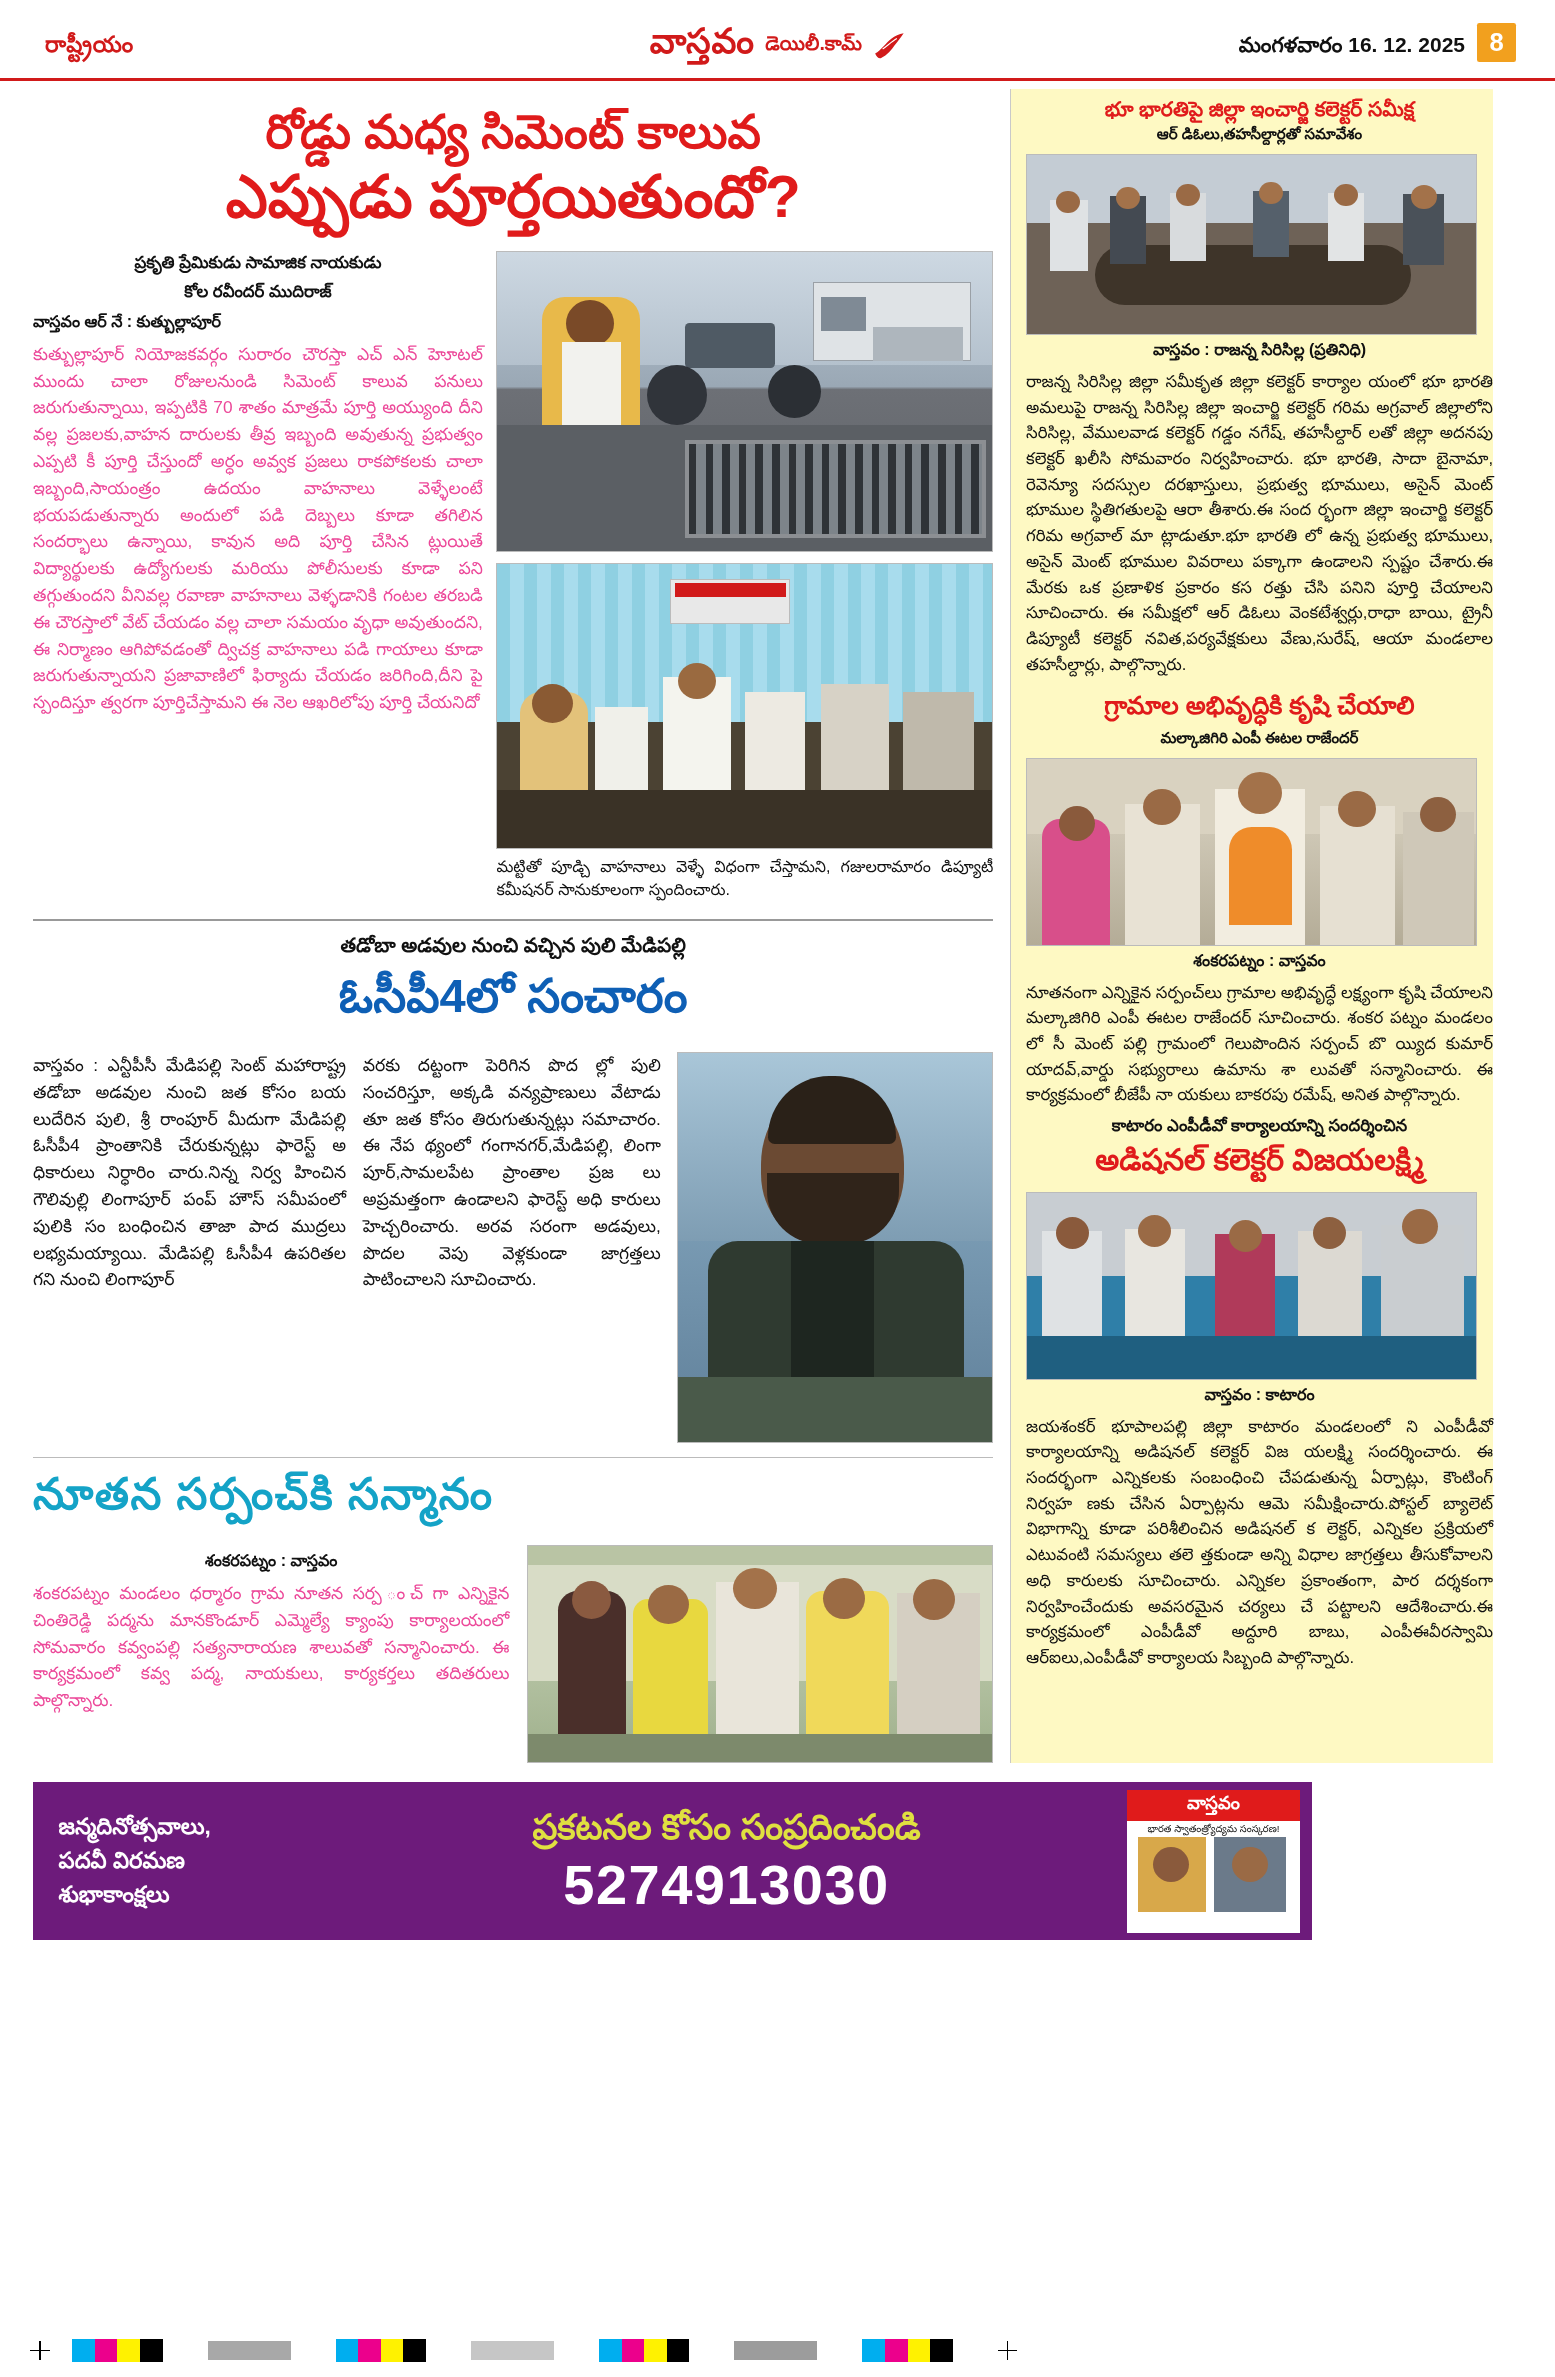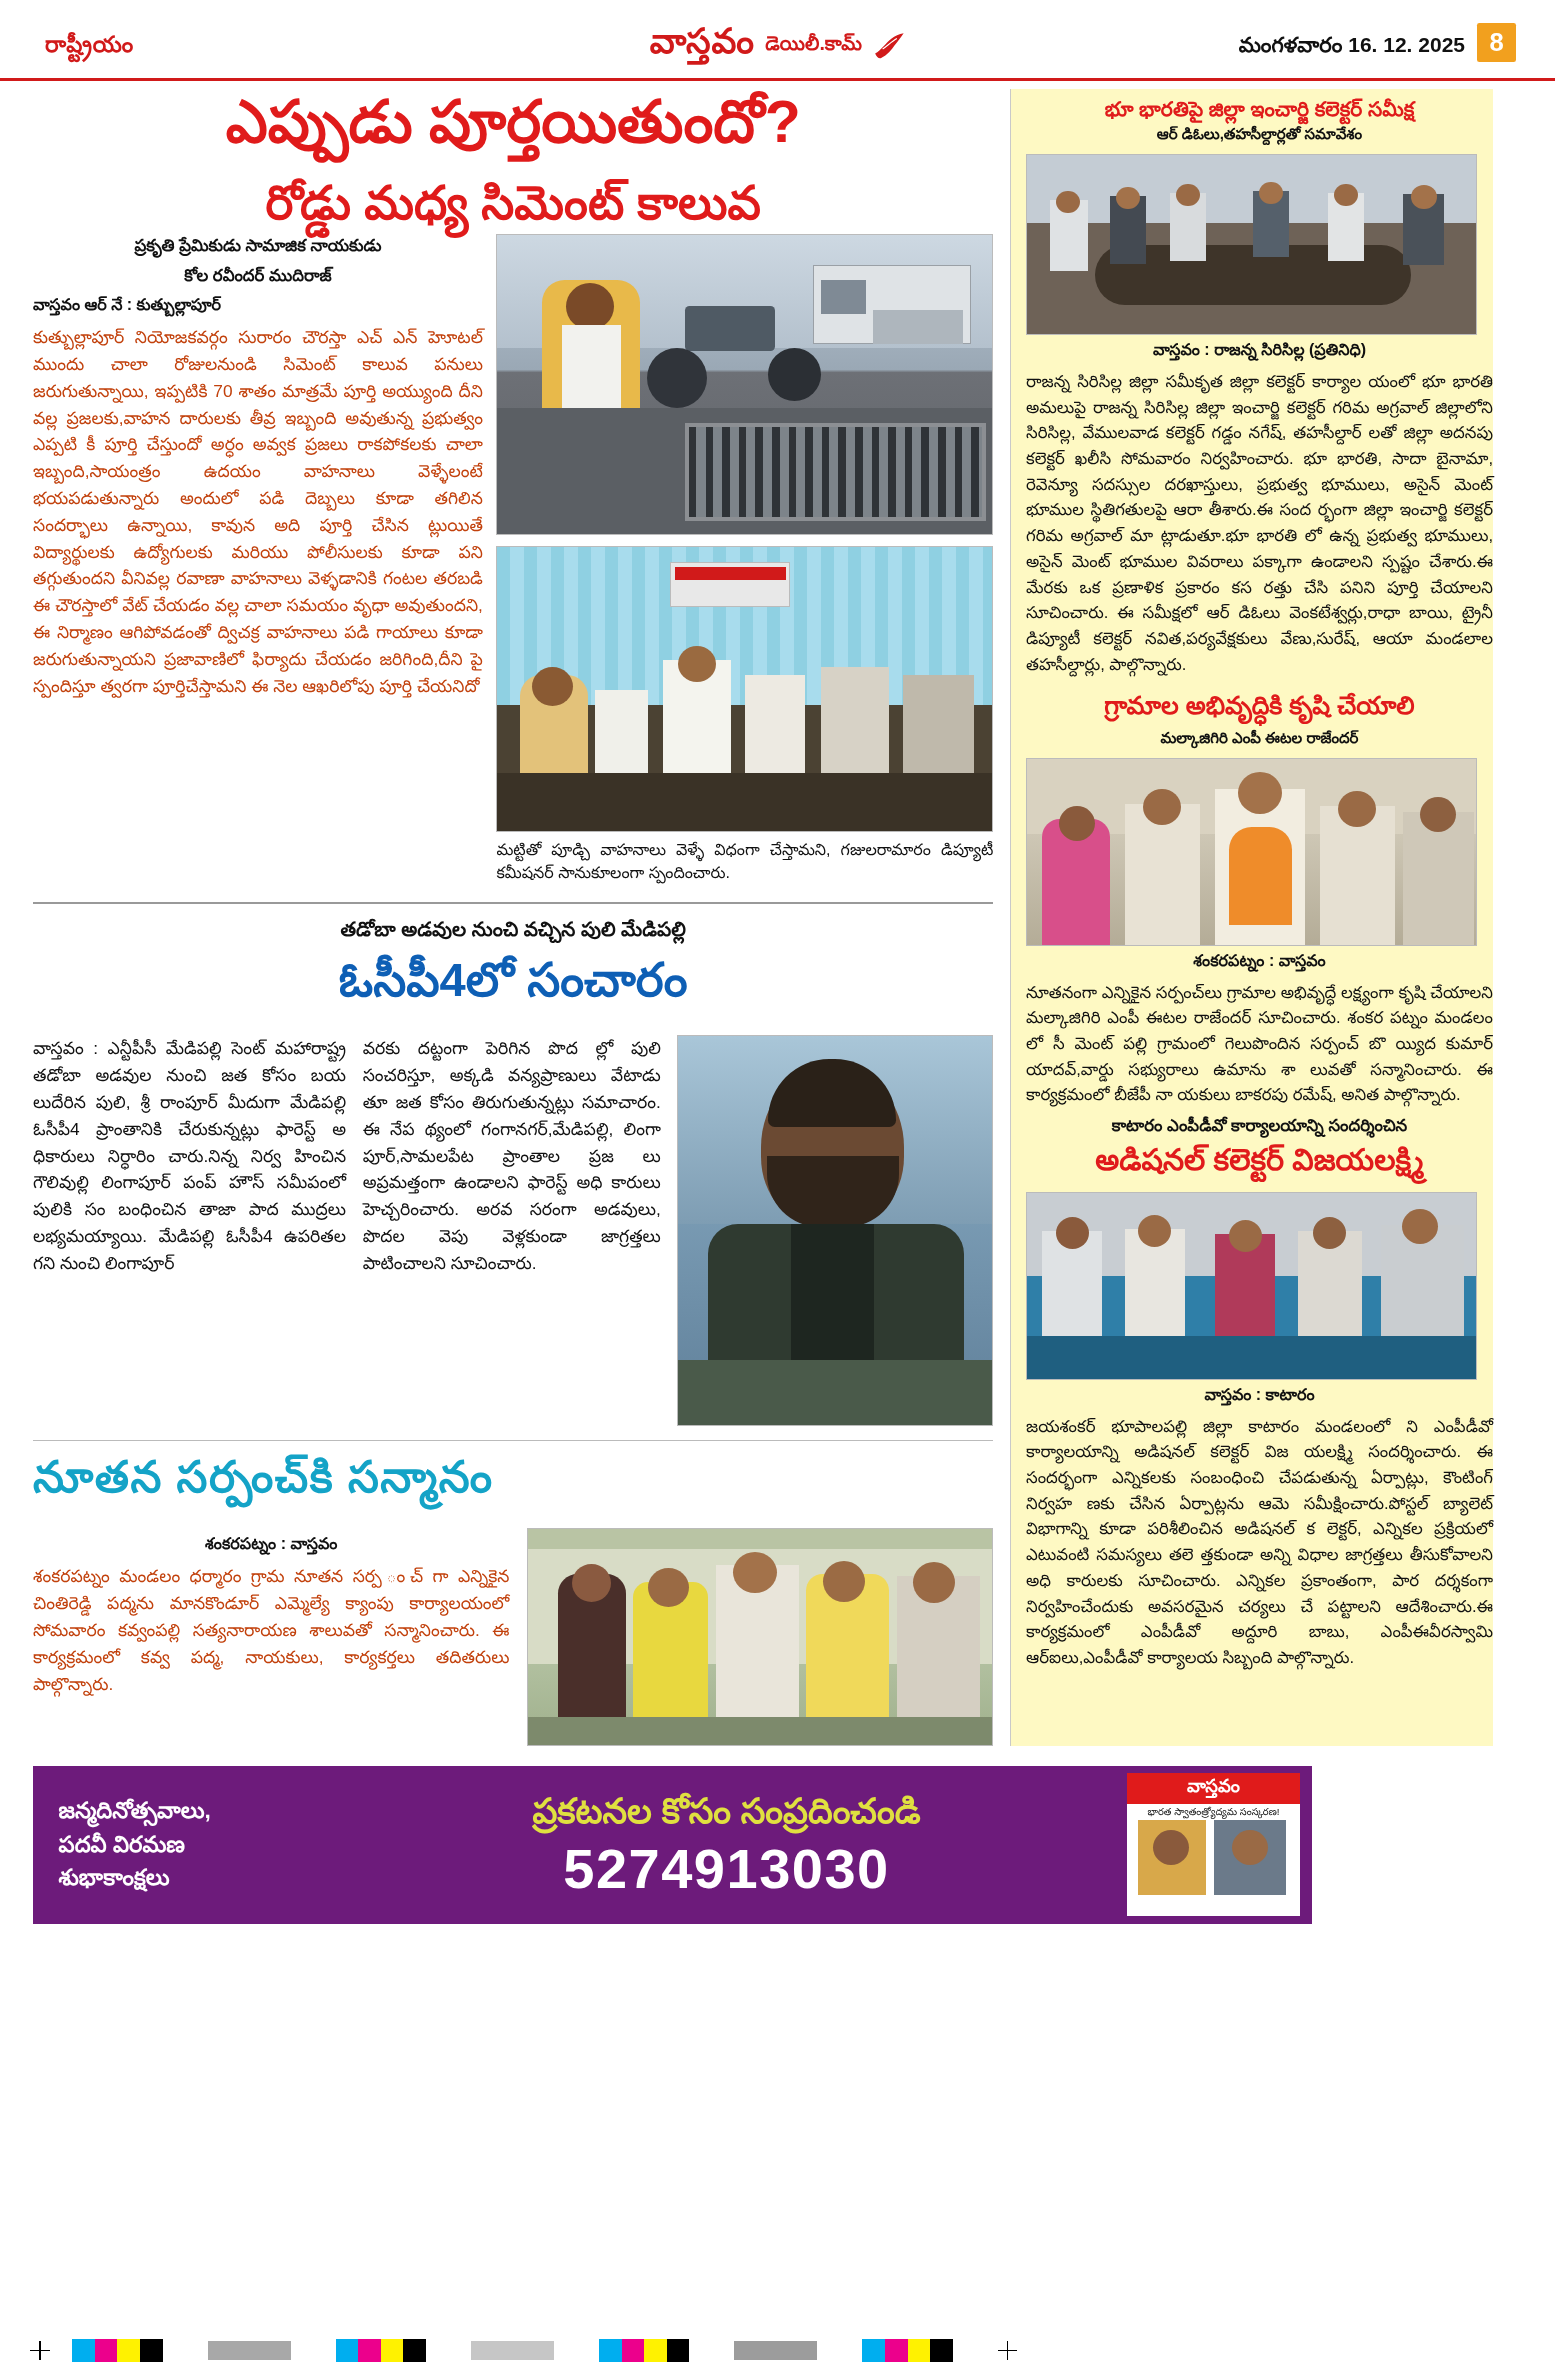--- a/index.html
+++ b/index.html
@@ -119,21 +119,21 @@
   .dateline {
     font-size: 16px;
     font-weight: bold;
     margin: 7.5px 0 6px 0;
     color:#111;
   }
   .body-text {
     font-size: 17.3px;
     line-height: 1.55;
     text-align: justify;
-    color: #c2410c;
+    color: #ec4899;
   }
 
   .story1 { display:flex; gap:13.5px; }
   .story1-text { width: 451px; }
   .story1-media { width: 497px; }
   .photo {
     background: #d7d7d7;
     position: relative;
     overflow: hidden;
     border: 0.8px solid #bbb;
@@ -344,22 +344,22 @@
       </span>
     </div>
     <div class="mast-right">మంగళవారం 16. 12. 2025</div>
     <div class="page-num">8</div>
   </div>
 
   <div class="content">
 
     <div class="col-left">
 
+      <h1 class="headline-red h1a">రోడ్డు మధ్య సిమెంట్ కాలువ</h1>
       <h1 class="headline-red h1b">ఎప్పుడు పూర్తయితుందో?</h1>
-      <h1 class="headline-red h1a">రోడ్డు మధ్య సిమెంట్ కాలువ</h1>
 
       <div class="story1">
         <div class="story1-text">
           <div class="byline-center">ప్రకృతి ప్రేమికుడు సామాజిక నాయకుడు</div>
           <div class="byline-center">కోల రవీందర్ ముదిరాజ్</div>
           <div class="dateline">వాస్తవం ఆర్ నే : కుత్బుల్లాపూర్</div>
           <div class="body-text">కుత్బుల్లాపూర్ నియోజకవర్గం సురారం చౌరస్తా ఎచ్ ఎన్ హెూటల్ ముందు చాలా రోజులనుండి సిమెంట్ కాలువ పనులు జరుగుతున్నాయి, ఇప్పటికి 70 శాతం మాత్రమే పూర్తి అయ్యుంది దీని వల్ల ప్రజలకు,వాహన దారులకు తీవ్ర ఇబ్బంది అవుతున్న ప్రభుత్వం ఎప్పటి కీ పూర్తి చేస్తుందో అర్ధం అవ్వక ప్రజలు రాకపోకలకు చాలా ఇబ్బంది,సాయంత్రం ఉదయం వాహనాలు వెళ్ళేలంటే భయపడుతున్నారు అందులో పడి దెబ్బలు కూడా తగిలిన సందర్భాలు ఉన్నాయి, కావున అది పూర్తి చేసిన ట్లుయితే విద్యార్థులకు ఉద్యోగులకు మరియు పోలీసులకు కూడా పని తగ్గుతుందని వీనివల్ల రవాణా వాహనాలు వెళ్ళడానికి గంటల తరబడి ఈ చౌరస్తాలో వేట్ చేయడం వల్ల చాలా సమయం వృధా అవుతుందని, ఈ నిర్మాణం ఆగిపోవడంతో ద్విచక్ర వాహనాలు పడి గాయాలు కూడా జరుగుతున్నాయని ప్రజావాణిలో ఫిర్యాదు చేయడం జరిగింది,దీని పై స్పందిస్తూ త్వరగా పూర్తిచేస్తామని ఈ నెల ఆఖరిలోపు పూర్తి చేయనిదో</div>
         </div>
 
         <div class="story1-media">

